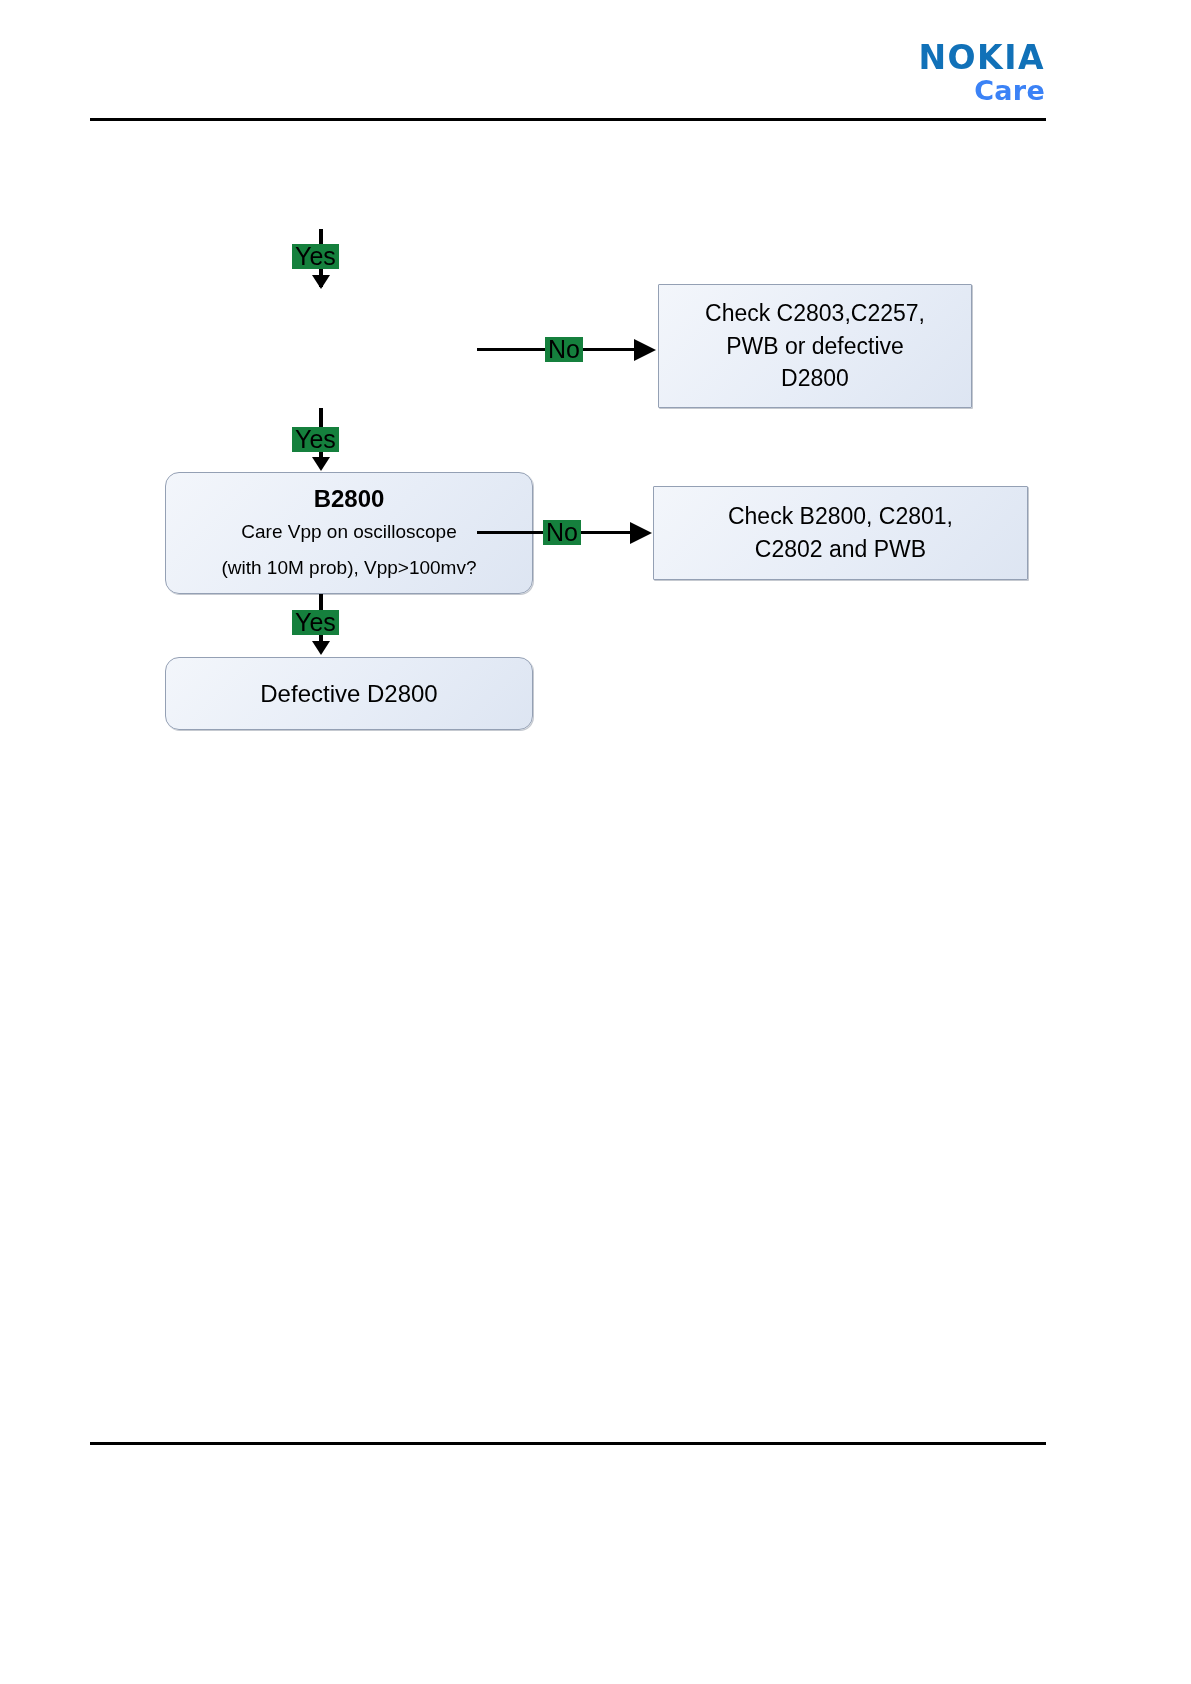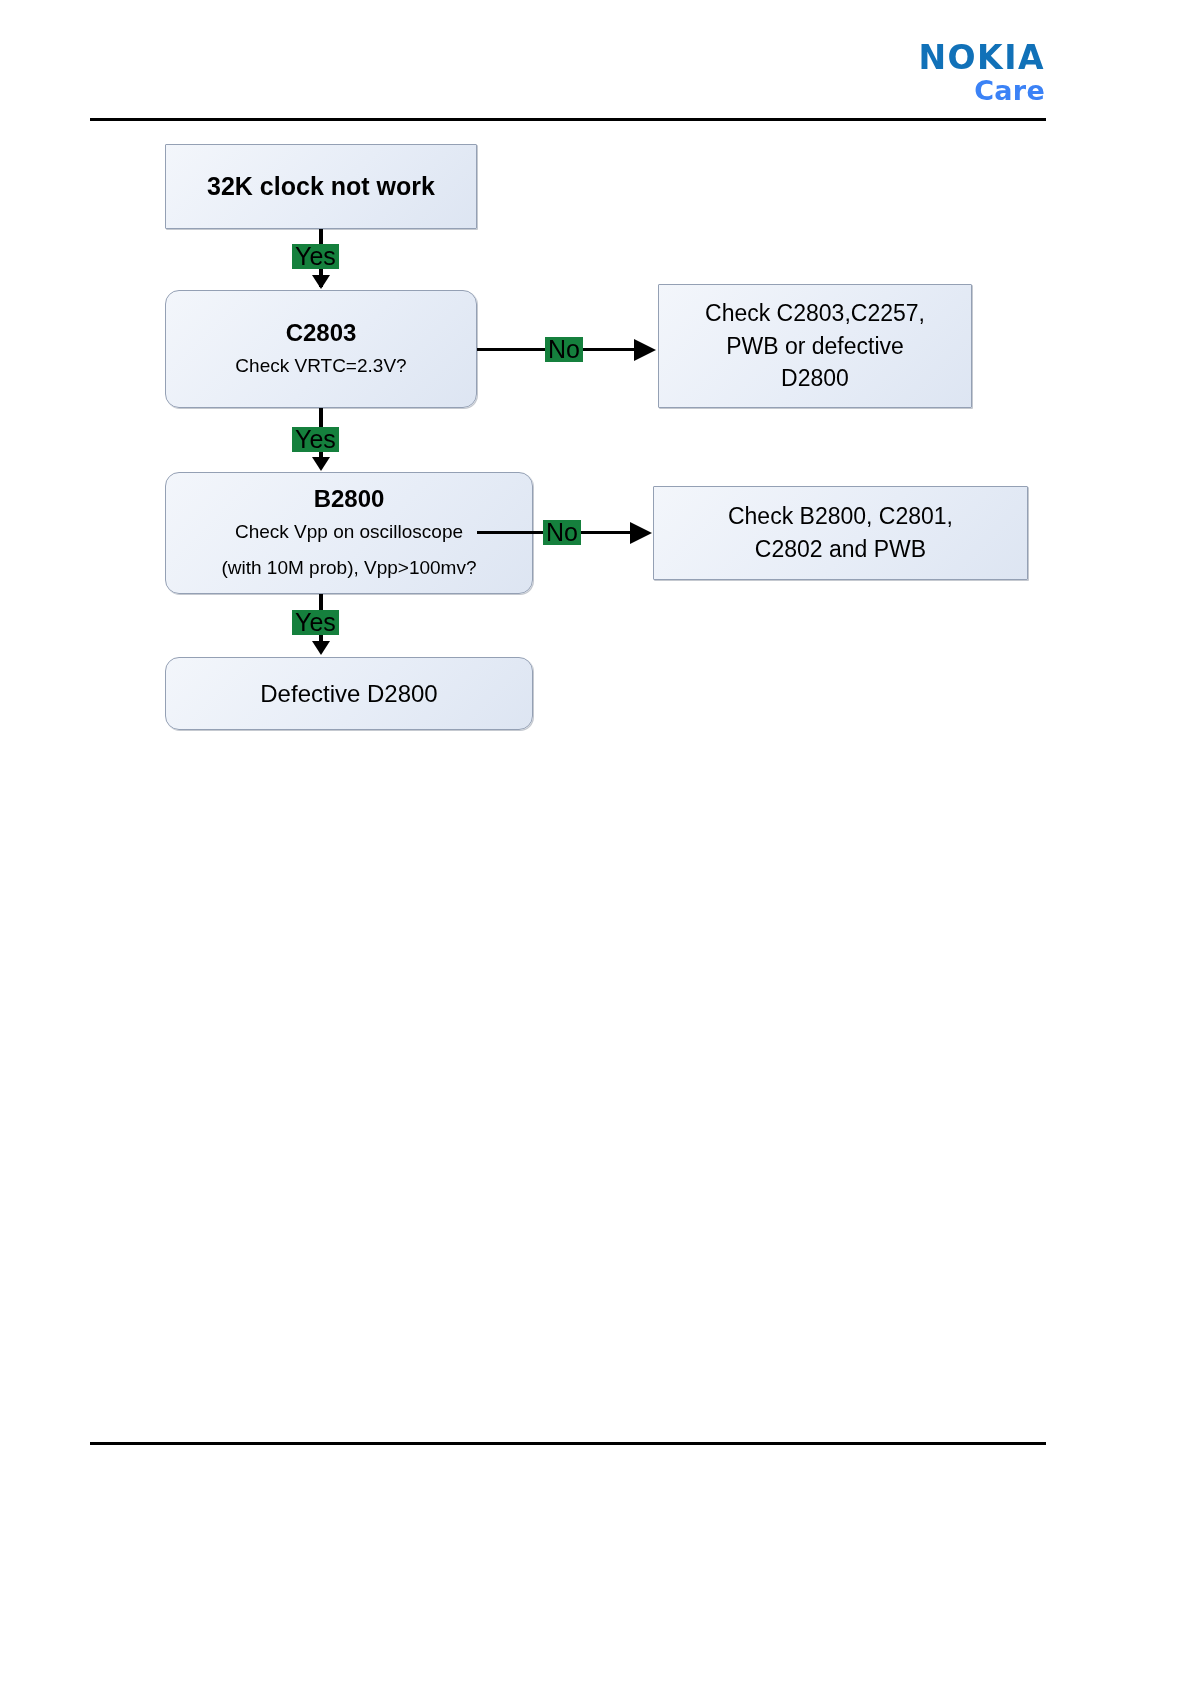--- a/index.html
+++ b/index.html
@@ -145,50 +145,43 @@
 <body>
 
 <div class="logo">
   <span class="logo-nokia">NOKIA</span>
   <span class="logo-care">Care</span>
 </div>
 <div class="rule rule-top"></div>
 
 <div class="flow">
 
-  <div class="node sharp" style="left:165px; top:144px; width:312px; height:85px;">
-    <div class="title-lg">32K clock not work</div>
-  </div>
 
   <div class="vline" style="left:319px; top:229px; height:58px;"></div>
   <div class="arrow-down" style="left:312px; top:275px;"></div>
   <div class="edge-label" style="left:292px; top:244px;">Yes</div>
 
-  <div class="node rounded" style="left:165px; top:290px; width:312px; height:118px;">
-    <div class="title">C2803</div>
-    <div class="sub">Check VRTC=2.3V?</div>
-  </div>
 
   <div class="hline" style="left:477px; top:348px; width:162px;"></div>
   <div class="arrow-right" style="left:634px; top:339px;"></div>
   <div class="edge-label" style="left:545px; top:337px;">No</div>
 
   <div class="node sharp" style="left:658px; top:284px; width:314px; height:124px;">
     <div class="plain-multi">Check C2803,C2257,</div>
     <div class="plain-multi">PWB or defective</div>
     <div class="plain-multi">D2800</div>
   </div>
 
   <div class="vline" style="left:319px; top:408px; height:58px;"></div>
   <div class="arrow-down" style="left:312px; top:457px;"></div>
   <div class="edge-label" style="left:292px; top:427px;">Yes</div>
 
   <div class="node rounded" style="left:165px; top:472px; width:368px; height:122px;">
     <div class="title">B2800</div>
-    <div class="sub">Check Vpp on oscilloscope</div>
+    <div class="sub">Care Vpp on oscilloscope</div>
     <div class="sub" style="margin-top:10px;">(with 10M prob), Vpp&gt;100mv?</div>
   </div>
 
   <div class="hline" style="left:477px; top:531px; width:158px;"></div>
   <div class="arrow-right" style="left:630px; top:522px;"></div>
   <div class="edge-label" style="left:543px; top:520px;">No</div>
 
   <div class="node sharp" style="left:653px; top:486px; width:375px; height:94px;">
     <div class="plain-multi">Check B2800, C2801,</div>
     <div class="plain-multi">C2802 and PWB</div>

